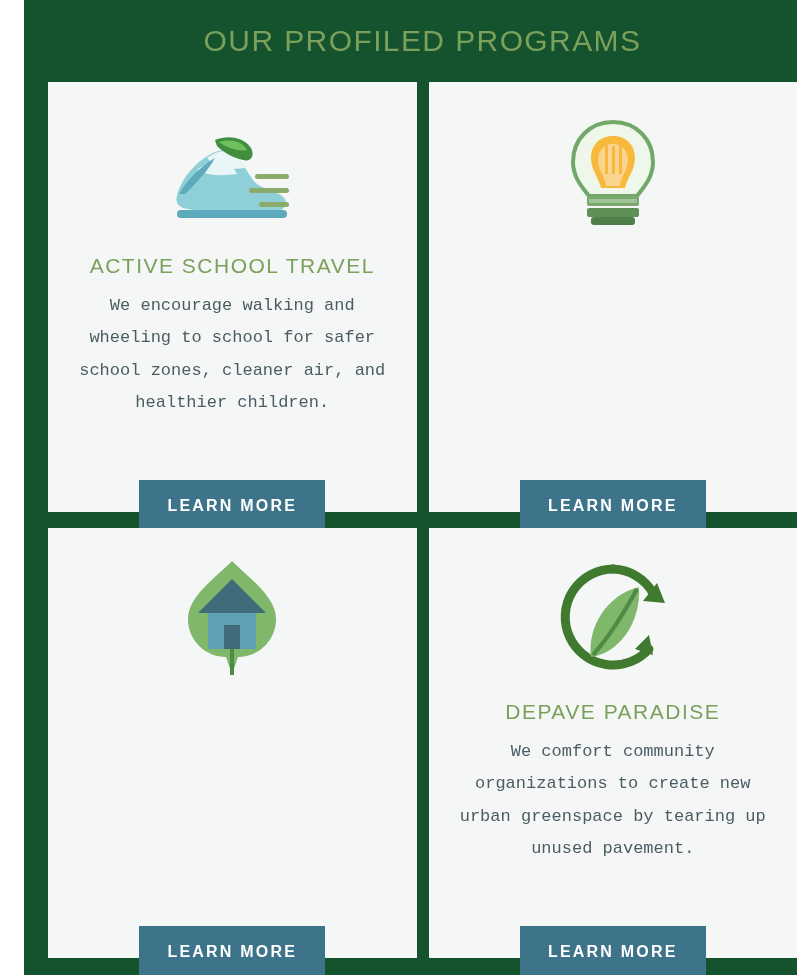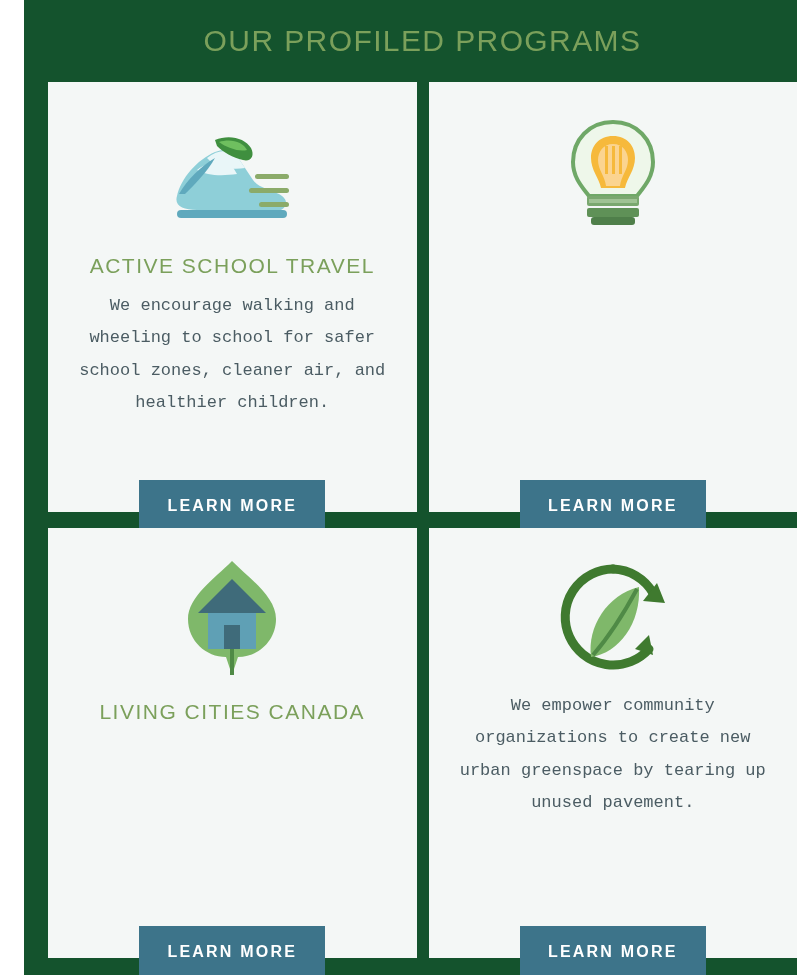--- a/index.html
+++ b/index.html
@@ -155,39 +155,39 @@
         <svg width="120" height="125" viewBox="0 0 120 125">
           <g>
             <path d="M60 4 C78 22 104 40 104 62 C104 84 86 100 66 100 L60 118 L54 100 C34 100 16 84 16 62 C16 40 42 22 60 4 Z" fill="#7fb86a"></path>
             <path d="M60 118 L60 92" stroke="#4f8a46" stroke-width="4"></path>
             <path d="M60 22 L94 56 L26 56 Z" fill="#3f6b7a"></path>
             <rect x="36" y="56" width="48" height="36" fill="#5fa0b5"></rect>
             <rect x="52" y="68" width="16" height="24" fill="#3f6b7a"></rect>
           </g>
         </svg>
       </div>
-      <div class="card-title">Living Cities Canada</div>
       <div class="btn-wrap">
         <button class="learn-btn">Learn More</button>
       </div>
     </div>
 
     <div class="card bottom-row">
       <div class="icon-wrap">
         <svg width="120" height="125" viewBox="0 0 120 125">
           <g>
             <path d="M60 12 A48 48 0 1 0 96 92" fill="none" stroke="#3f7a2f" stroke-width="9" stroke-linecap="round"></path>
             <path d="M60 12 A48 48 0 0 1 100 36" fill="none" stroke="#3f7a2f" stroke-width="9" stroke-linecap="round"></path>
             <polygon points="104,26 112,46 90,44" fill="#3f7a2f"></polygon>
             <polygon points="100,98 82,92 96,78" fill="#3f7a2f"></polygon>
             <path d="M86 30 C88 66 66 96 38 100 C34 70 54 38 86 30 Z" fill="#7fb86a"></path>
             <path d="M84 32 C70 58 54 82 40 98" stroke="#4f8a46" stroke-width="4" fill="none"></path>
           </g>
         </svg>
       </div>
-      <p class="card-desc">We empower community organizations to create new urban greenspace by tearing up unused pavement.</p>
+      <div class="card-title">Depave Paradise</div>
+      <p class="card-desc">We comfort community organizations to create new urban greenspace by tearing up unused pavement.</p>
       <div class="btn-wrap">
         <button class="learn-btn">Learn More</button>
       </div>
     </div>
 
   </div>
 </div>
 
 </body></html>

